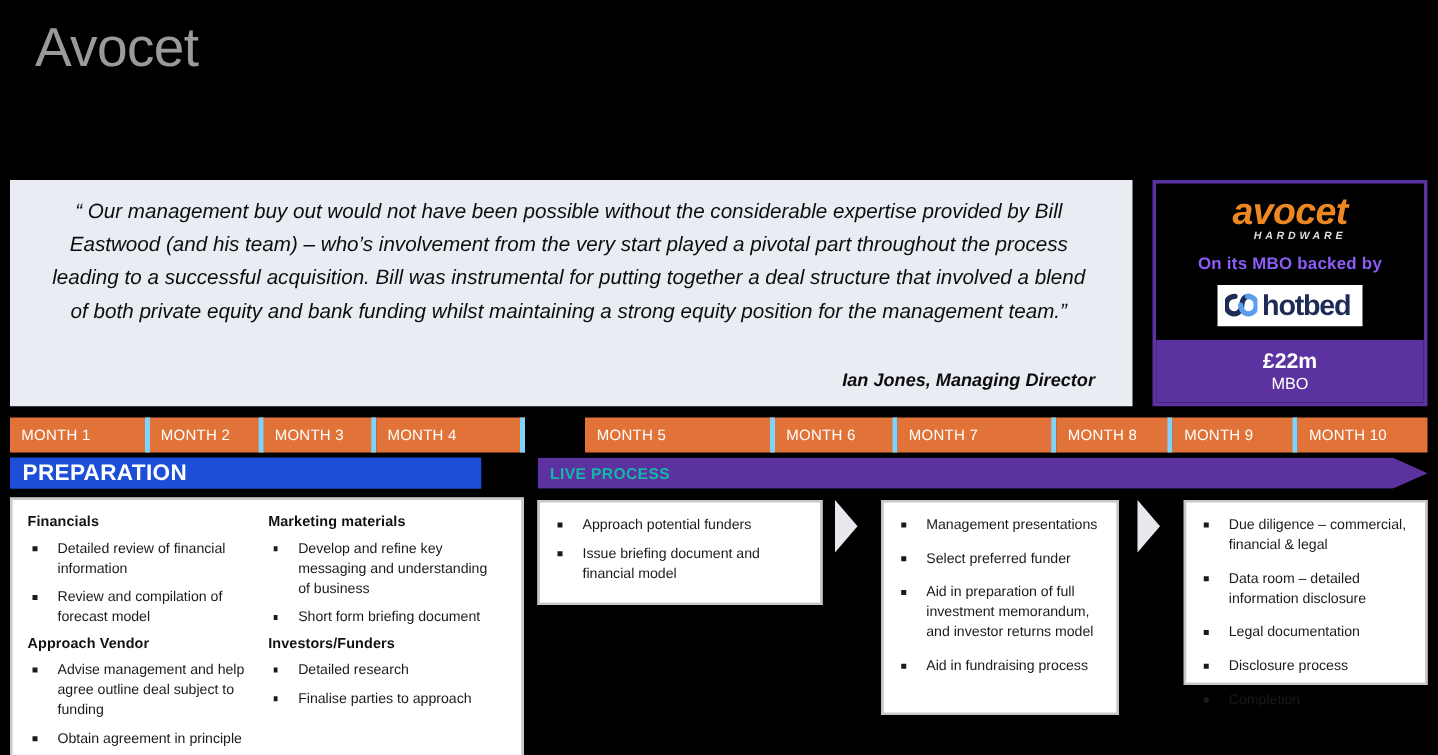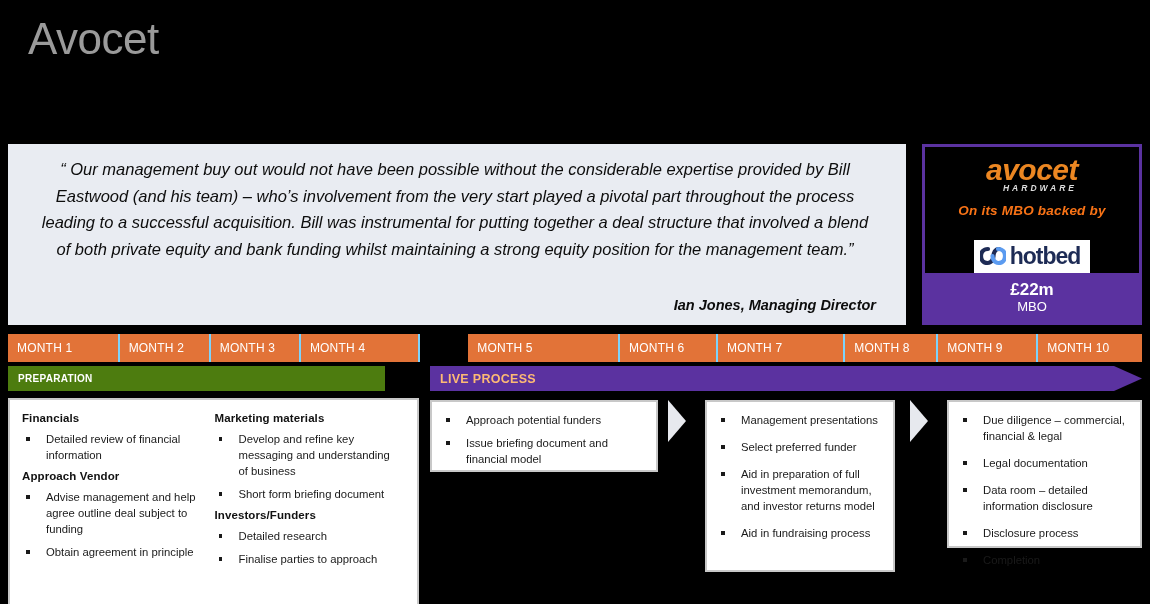--- a/index.html
+++ b/index.html
@@ -97,28 +97,27 @@
     font-style: italic;
     color: #dddddd;
     letter-spacing: 3px;
     display: block;
     margin-top: -1px;
     margin-left: 16px;
   }
   .deal-backed {
     font-size: 13.5px;
     font-weight: bold;
-    font-style: italic;
-    color: #f97316;
+    color: #8b5cf6;
     margin-top: 10px;
     letter-spacing: 0.2px;
   }
   .hotbed-box {
     background: #ffffff;
-    margin-top: 22px;
+    margin-top: 10px;
     padding: 3px 10px 3px 6px;
     display: flex;
     align-items: center;
     gap: 4px;
   }
   .hotbed-word {
     font-size: 23px;
     font-weight: bold;
     color: #1d2b55;
     letter-spacing: -1px;
@@ -153,49 +152,49 @@
   }
   .month-cell {
     background: #e27338;
     color: #ffffff;
     font-size: 12px;
     font-weight: 500;
     display: flex;
     align-items: center;
     padding-left: 9px;
     box-sizing: border-box;
-    border-right: 2px solid #7dd3fc;
+    border-right: 4px solid #7dd3fc;
     letter-spacing: 0.2px;
   }
   .month-cell:last-child { border-right: none; }
 
   
   .phase-prep {
     position: absolute;
     left: 8px;
     top: 366px;
     width: 377px;
     height: 25px;
-    background: #4d7c0f;
+    background: #1d4ed8;
     color: #ffffff;
-    font-size: 10px;
+    font-size: 18px;
     font-weight: bold;
     display: flex;
     align-items: center;
     padding-left: 10px;
     box-sizing: border-box;
     letter-spacing: 0.3px;
   }
   .phase-live {
     position: absolute;
     left: 430px;
     top: 366px;
     width: 712px;
     height: 25px;
-    color: #fdba74;
+    color: #14b8a6;
     font-size: 12.5px;
     font-weight: bold;
     display: flex;
     align-items: center;
     padding-left: 10px;
     box-sizing: border-box;
     letter-spacing: 0.3px;
     background: #5b32a0;
     clip-path: polygon(0 0, calc(100% - 28px) 0, 100% 50%, calc(100% - 28px) 100%, 0 100%);
   }
@@ -215,21 +214,21 @@
     padding: 12px 10px 8px 12px;
     display: flex;
     gap: 0px;
   }
   .prep-col { width: 50%; padding-right: 6px; box-sizing: border-box; }
 
   .panel-b1 {
     left: 430px;
     top: 400px;
     width: 228px;
-    height: 72px;
+    height: 84px;
     padding: 10px 8px 6px 10px;
   }
   .panel-b2 {
     left: 705px;
     top: 400px;
     width: 190px;
     height: 172px;
     padding: 10px 8px 6px 10px;
   }
   .panel-b3 {
@@ -333,20 +332,21 @@
   </div>
 
 <div class="phase-prep">PREPARATION</div>
 <div class="phase-live">LIVE PROCESS</div>
 
 <div class="panel panel-prep" id="prep-panel">
     <div class="prep-col">
       <div class="sec-head">Financials</div>
       <ul class="bullets">
         <li>Detailed review of financial information</li>
+        <li>Review and compilation of forecast model</li>
       </ul>
       <div class="sec-head second">Approach Vendor</div>
       <ul class="bullets">
         <li>Advise management and help agree outline deal subject to funding</li>
         <li>Obtain agreement in principle</li>
       </ul>
     </div>
     <div class="prep-col">
       <div class="sec-head">Marketing materials</div>
       <ul class="bullets">
@@ -373,18 +373,18 @@
       <li>Management presentations</li>
       <li>Select preferred funder</li>
       <li>Aid in preparation of full investment memorandum, and investor returns model</li>
       <li>Aid in fundraising process</li>
     </ul>
   </div>
 <div class="connector c2"></div>
 <div class="panel panel-b3" id="lp-box-2">
     <ul class="bullets spaced">
       <li>Due diligence – commercial, financial &amp; legal</li>
+      <li>Data room – detailed information disclosure</li>
       <li>Legal documentation</li>
-      <li>Data room – detailed information disclosure</li>
       <li>Disclosure process</li>
       <li>Completion</li>
     </ul>
   </div>
 
 </body></html>

